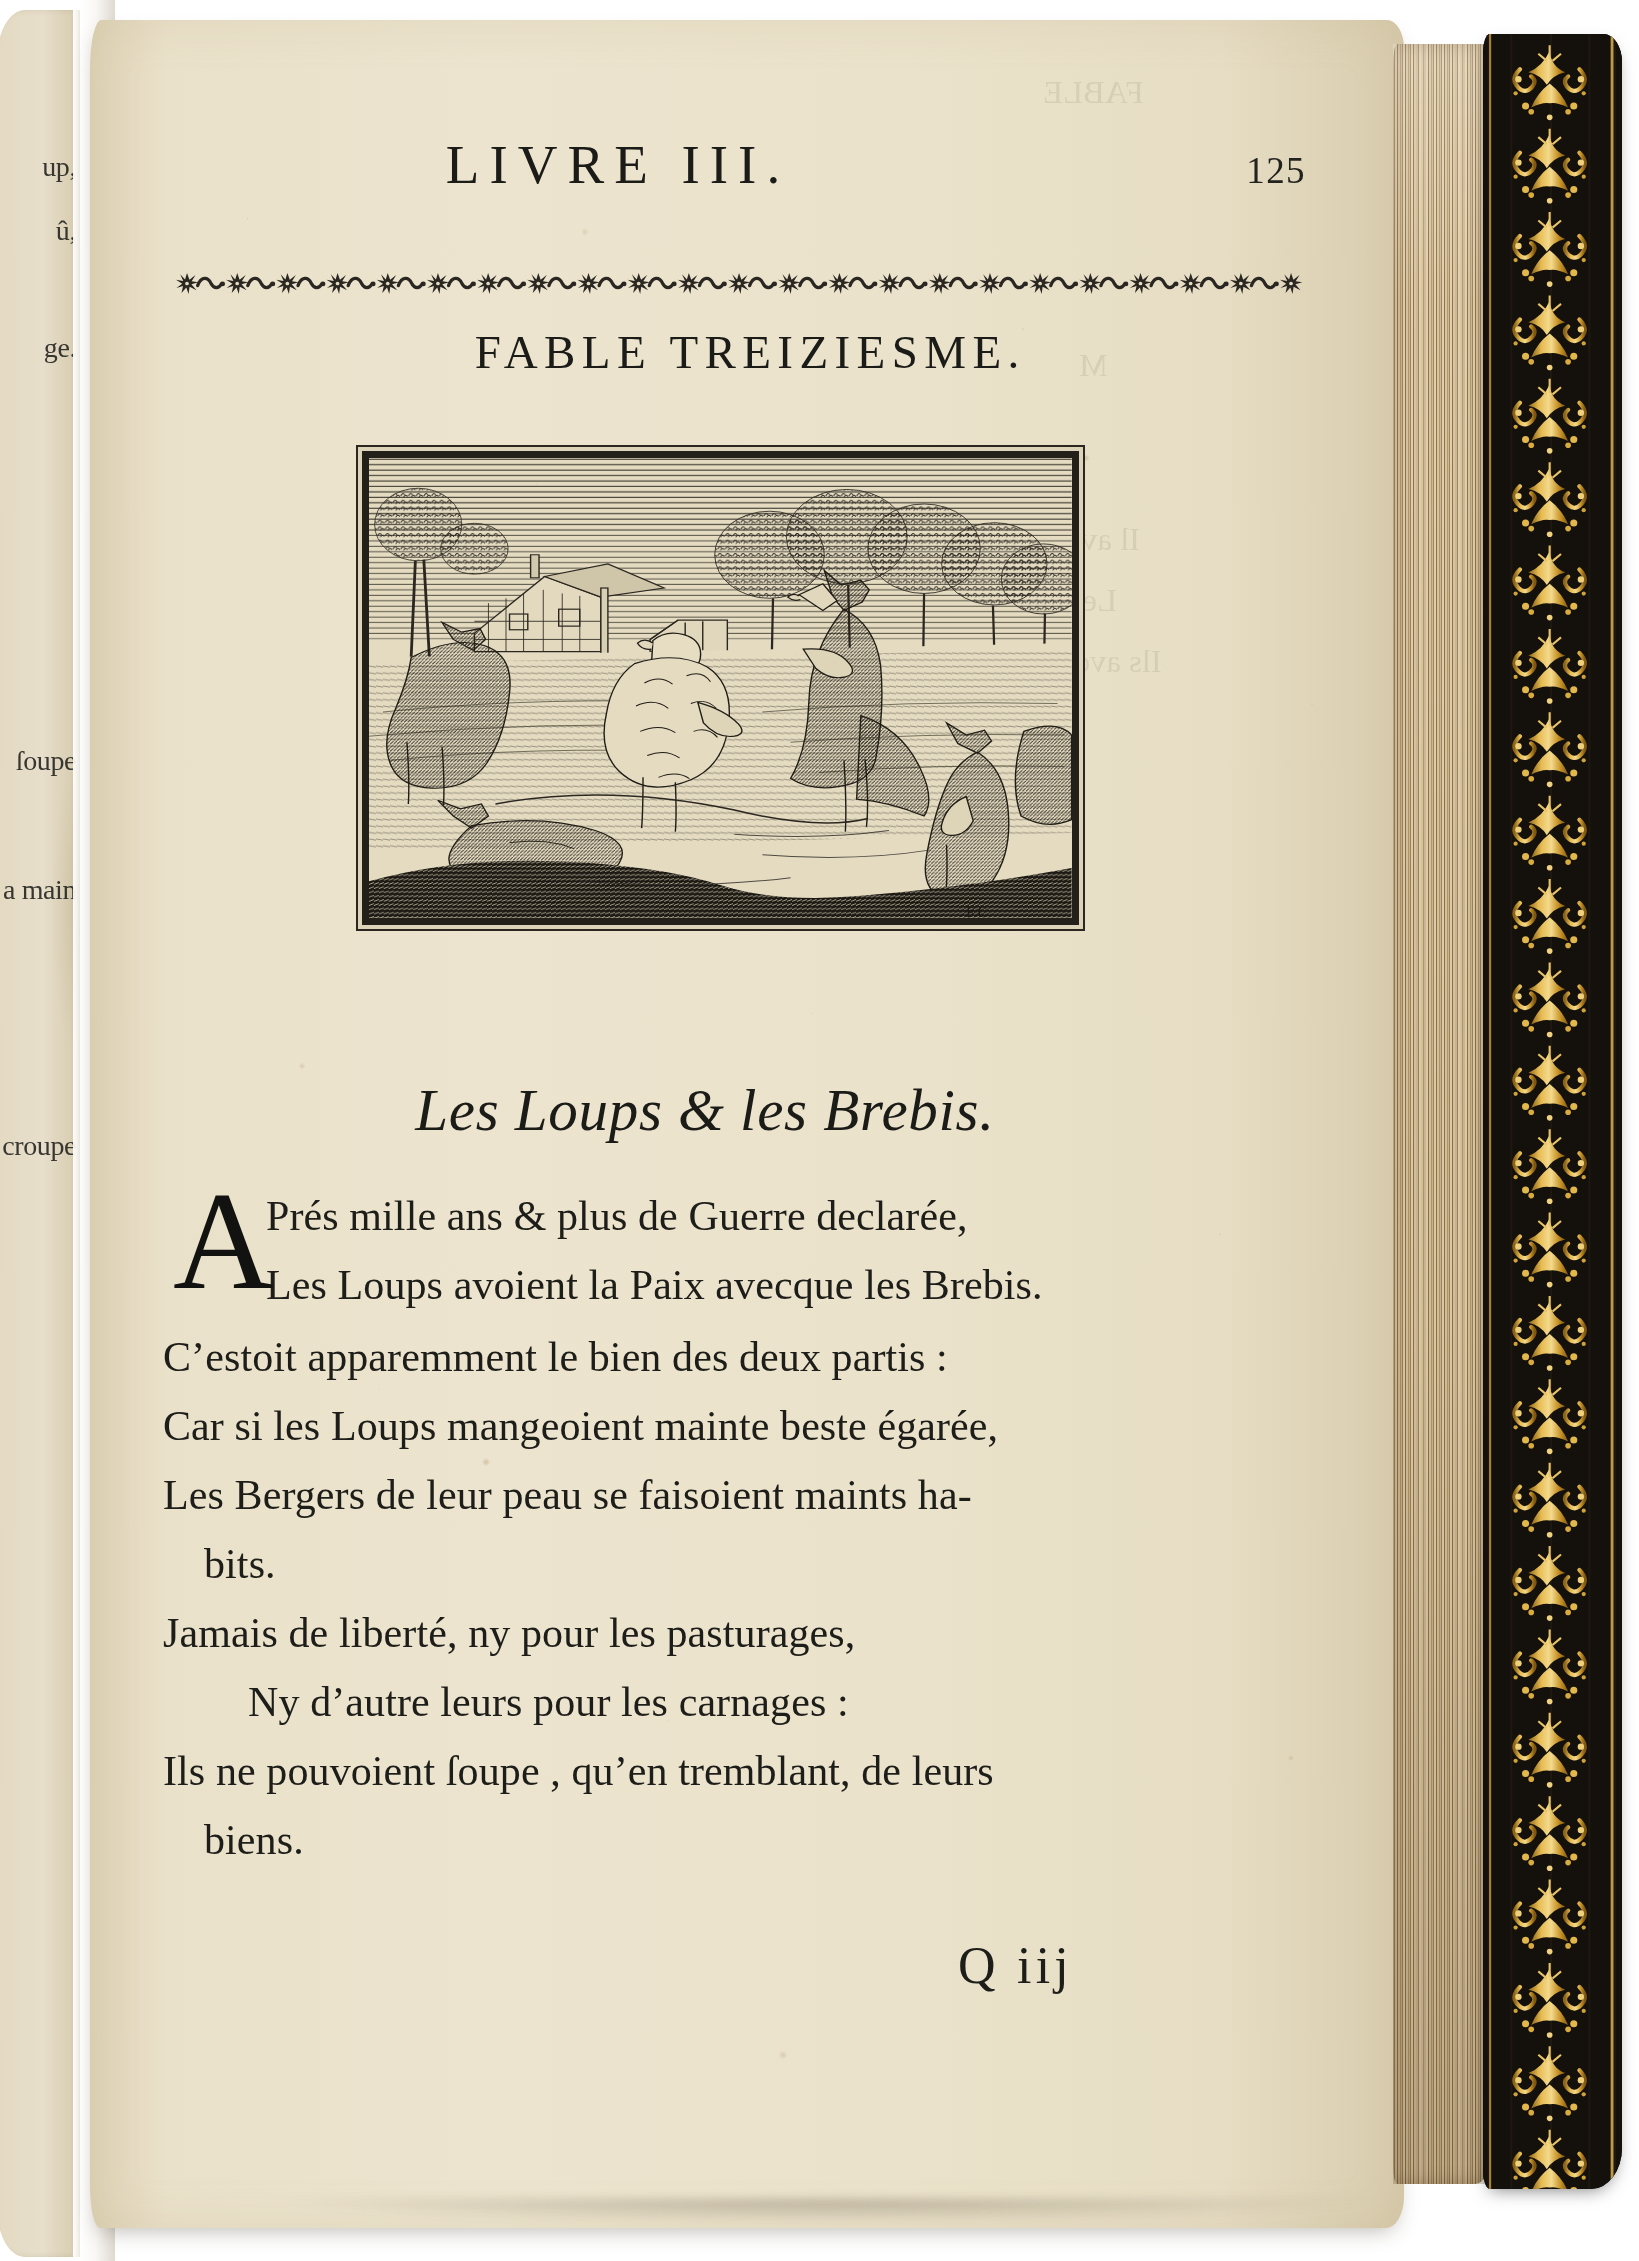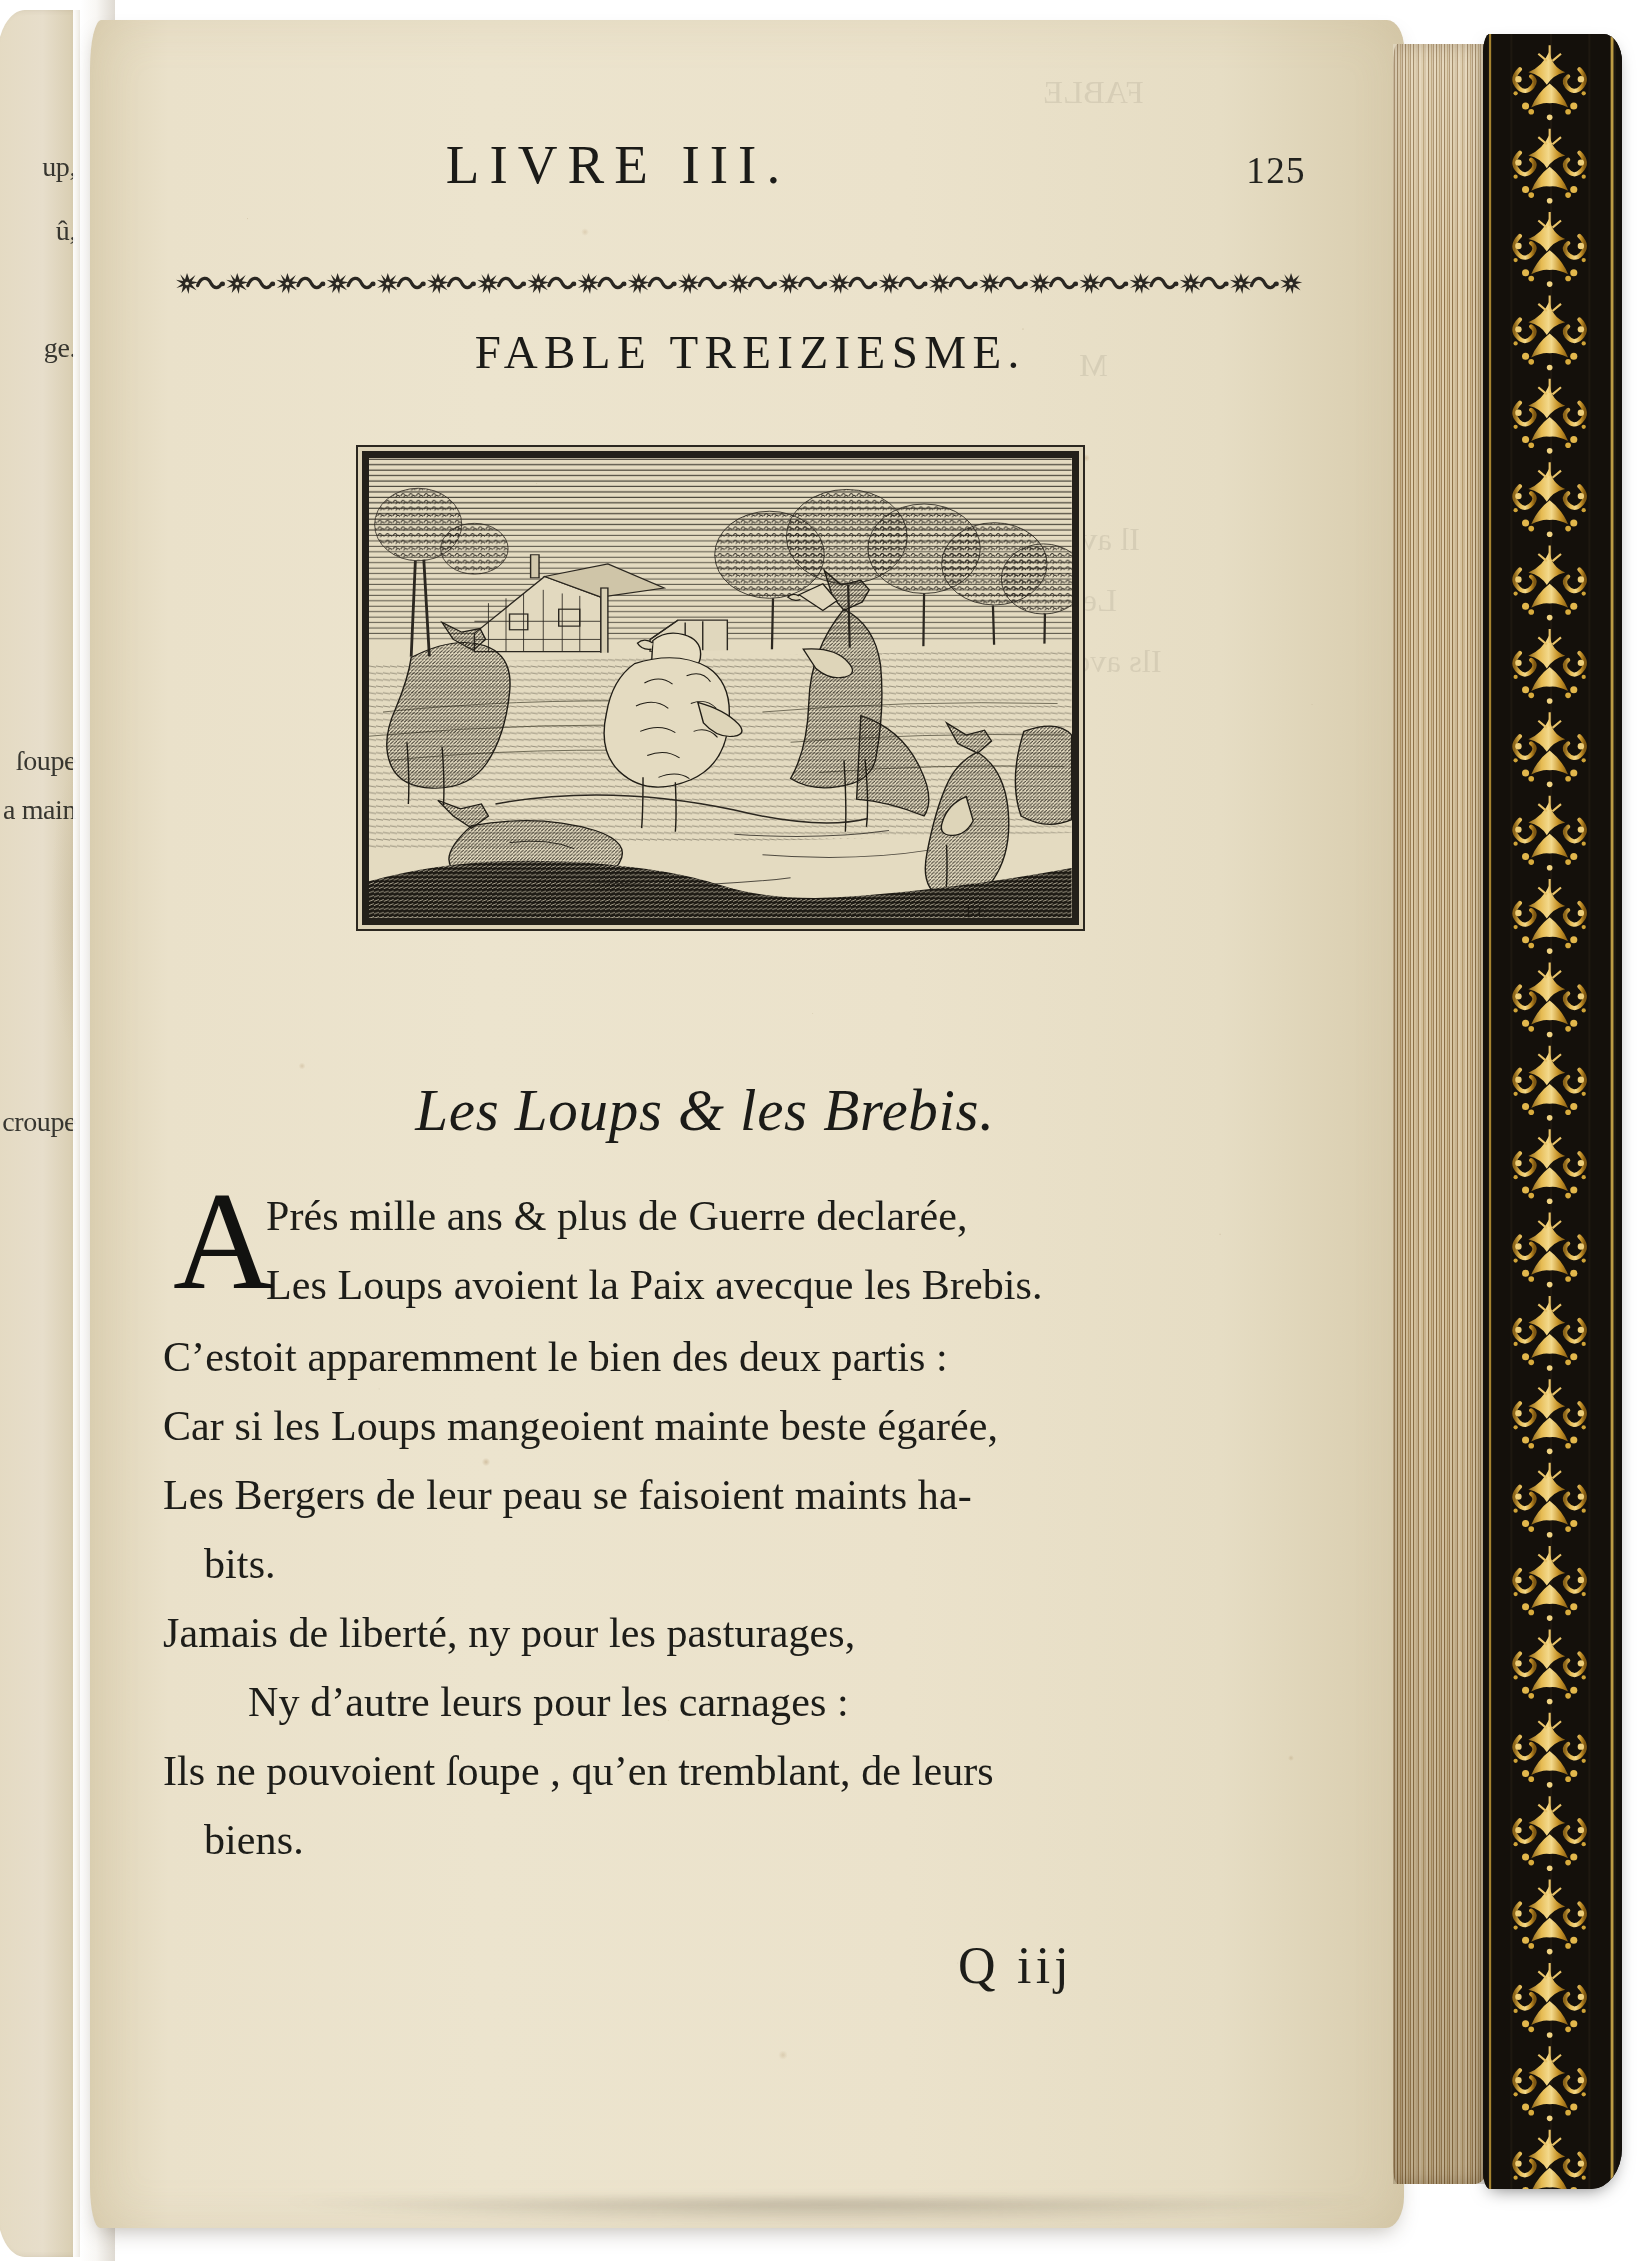--- a/index.html
+++ b/index.html
@@ -350,22 +350,22 @@
 </head>
 <body>
 
 <div id="stage">
 
   <div class="verso-page">
     <div class="verso-frag" style="top:141px">up,</div>
     <div class="verso-frag" style="top:205px">û,</div>
     <div class="verso-frag" style="top:322px">ge.</div>
     <div class="verso-frag" style="top:735px">ſoupe</div>
-    <div class="verso-frag" style="top:784px">a main</div>
-    <div class="verso-frag" style="top:1096px">croupe</div>
+    <div class="verso-frag" style="top:864px">a main</div>
+    <div class="verso-frag" style="top:1120px">croupe</div>
   </div>
 
   <div class="gutter"></div>
 
   <div class="recto-page">
 
     <div class="showthrough">
       <div>FABLE</div>
       <div style="height:212px"></div>
       <div>M</div>

